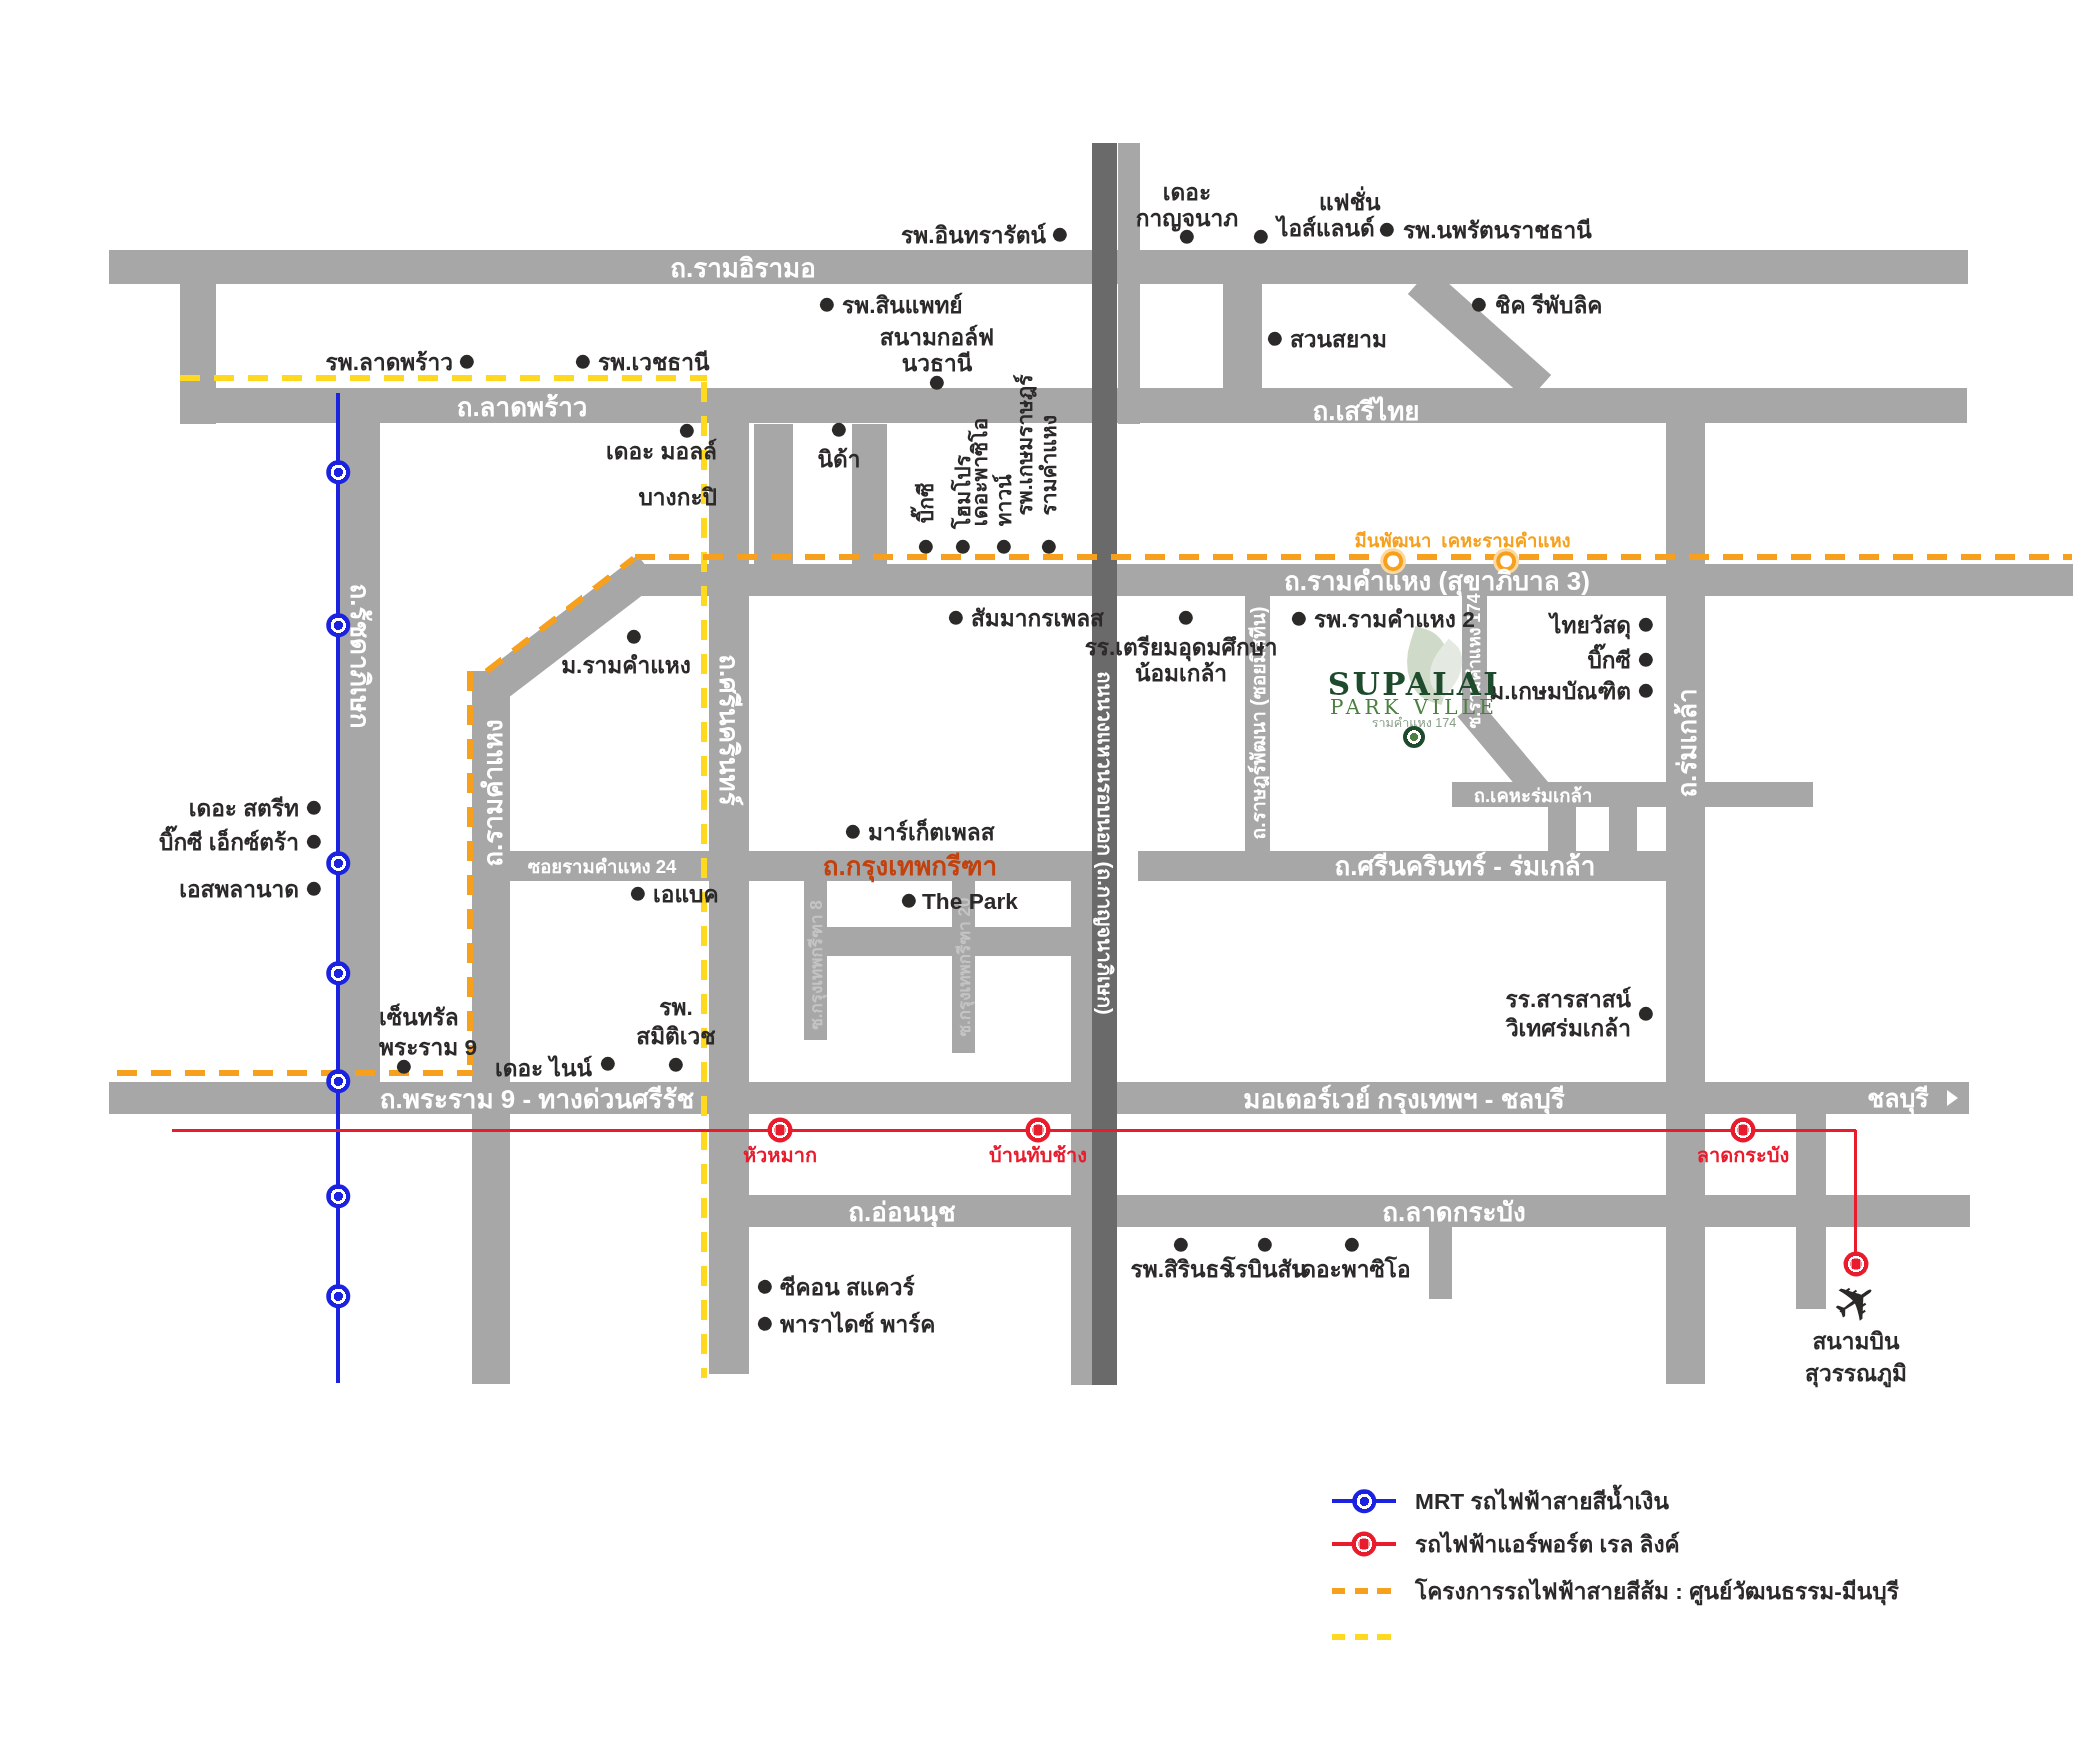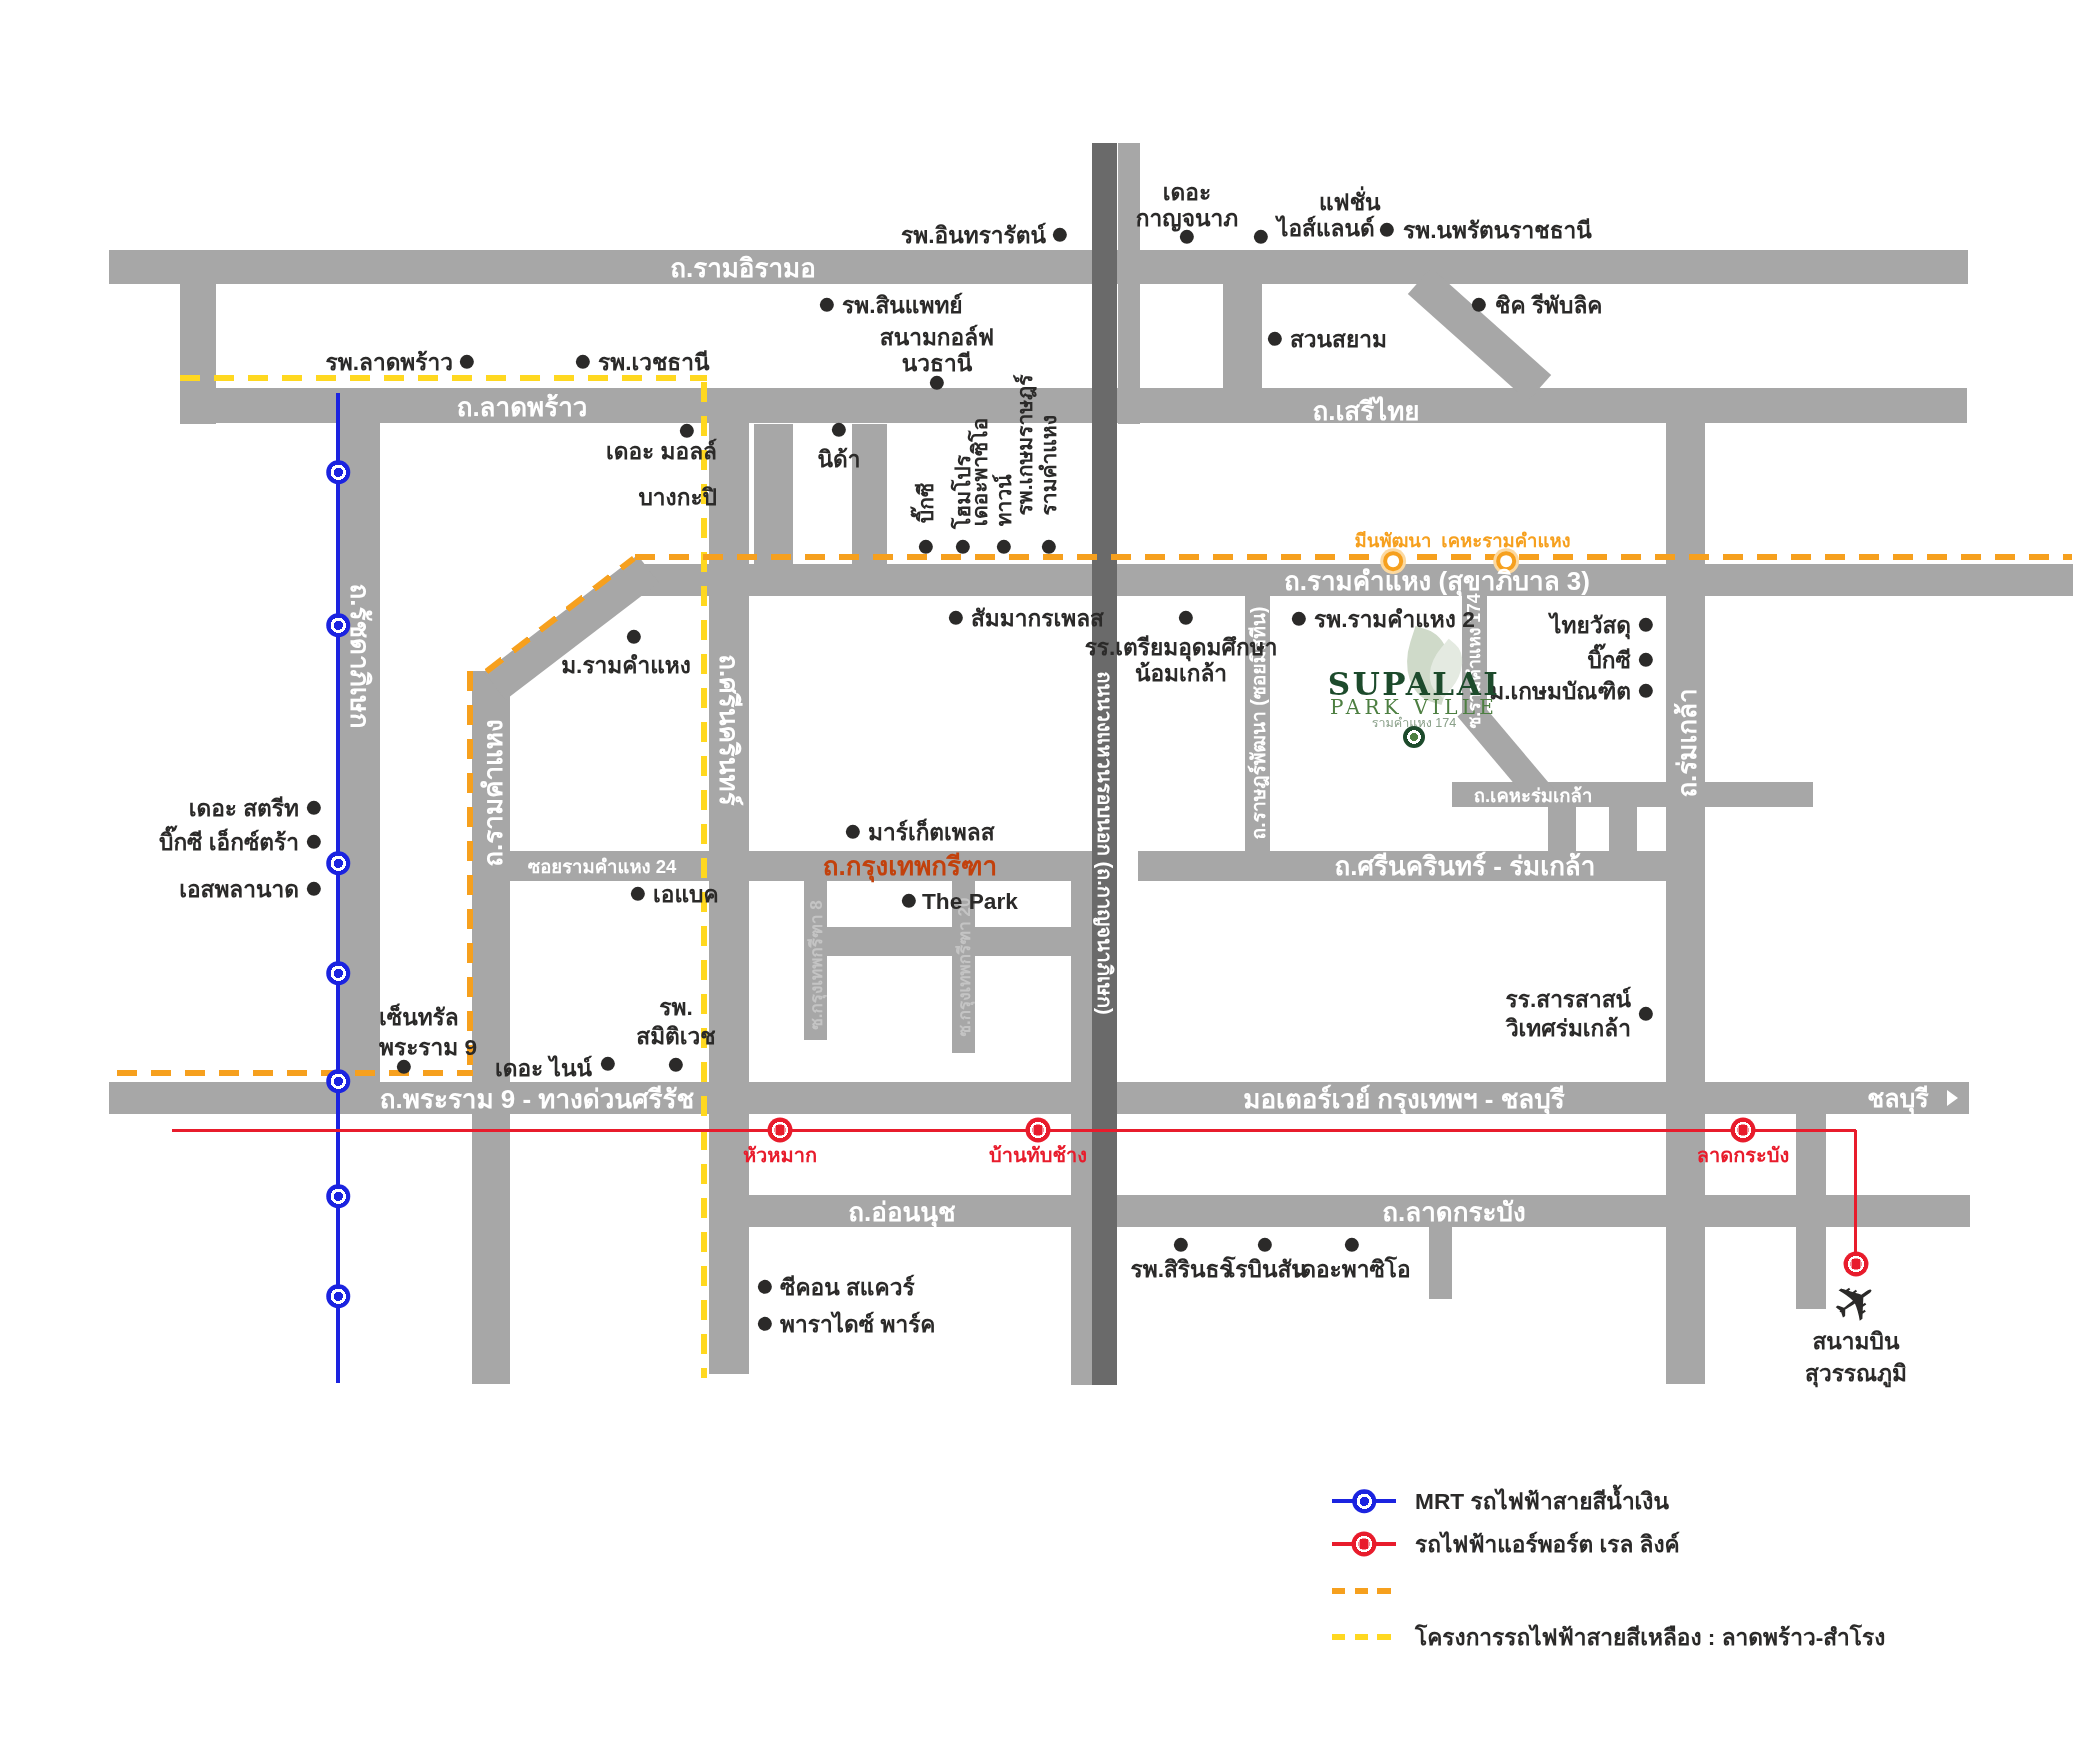--- a/index.html
+++ b/index.html
@@ -293,16 +293,16 @@
     <div class="tri" style="left: 1947px; top: 1098px;"></div>
     <div class="dash" style="left: 1332px; top: 1499px; width: 64px; height: 4.2px; background: rgb(27, 35, 224);"></div>
     <div class="station" style="left: 1364px; top: 1501px; width: 23.5px; height: 23.5px; background: radial-gradient(circle, rgb(27, 35, 224) 0px, rgb(27, 35, 224) 4.6px, rgb(255, 255, 255) 4.6px, rgb(255, 255, 255) 7.6px, rgb(27, 35, 224) 7.6px);"></div>
     <div class="lm" style="left: 1415px; top: 1501px; transform: translate(0px, -50%); font-size: 22.7px;">MRT รถไฟฟ้าสายสีน้ำเงิน</div>
     <div class="dash" style="left: 1332px; top: 1542px; width: 64px; height: 4.2px; background: rgb(232, 28, 44);"></div>
     <div class="station" style="left: 1364px; top: 1544px; width: 25px; height: 25px; background: radial-gradient(circle, rgb(232, 28, 44) 0px, rgb(232, 28, 44) 5.9px, rgb(255, 255, 255) 5.9px, rgb(255, 255, 255) 8px, rgb(232, 28, 44) 8px);">
       <div class="train"></div>
     </div>
     <div class="lm" style="left: 1415px; top: 1544px; transform: translate(0px, -50%); font-size: 22.7px;">รถไฟฟ้าแอร์พอร์ต เรล ลิงค์</div>
     <div class="dash" style="left: 1332px; top: 1588px; width: 64px; height: 5.9px; background: repeating-linear-gradient(90deg, rgb(246, 160, 30) 0px, rgb(246, 160, 30) 13.4px, transparent 13.4px, transparent 22.7px);"></div>
+    <div class="lm" style="left: 1415px; top: 1591px; transform: translate(0px, -50%); font-size: 22.7px;">โครงการรถไฟฟ้าสายสีส้ม : ศูนย์วัฒนธรรม-มีนบุรี</div>
     <div class="dash" style="left: 1332px; top: 1634px; width: 64px; height: 5.9px; background: repeating-linear-gradient(90deg, rgb(255, 216, 32) 0px, rgb(255, 216, 32) 13.4px, transparent 13.4px, transparent 22.7px);"></div>
-    <div class="lm" style="left: 1415px; top: 1637px; transform: translate(0px, -50%); font-size: 22.7px;">โครงการรถไฟฟ้าสายสีเหลือง : ลาดพร้าว-สำโรง</div>
   </div>
 
 
 </body></html>

